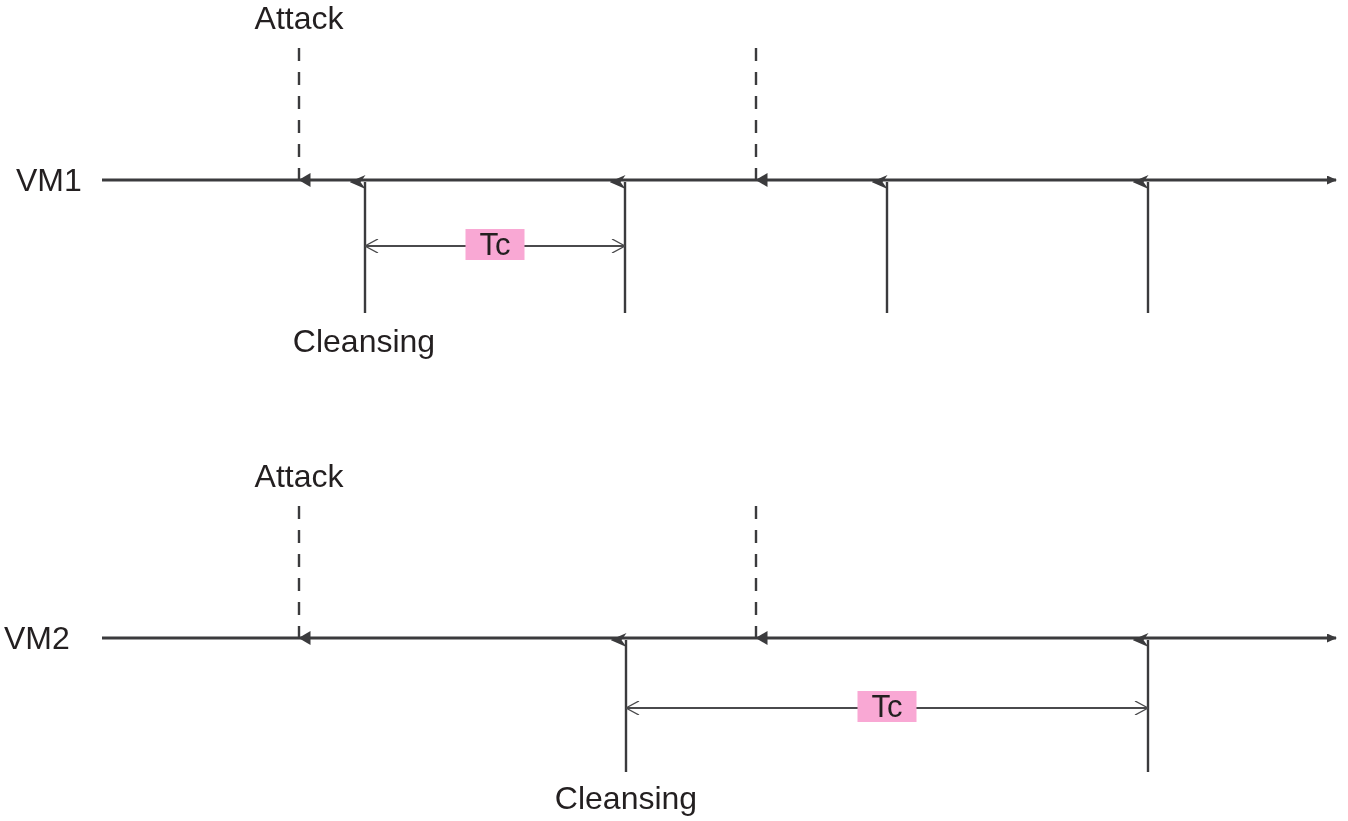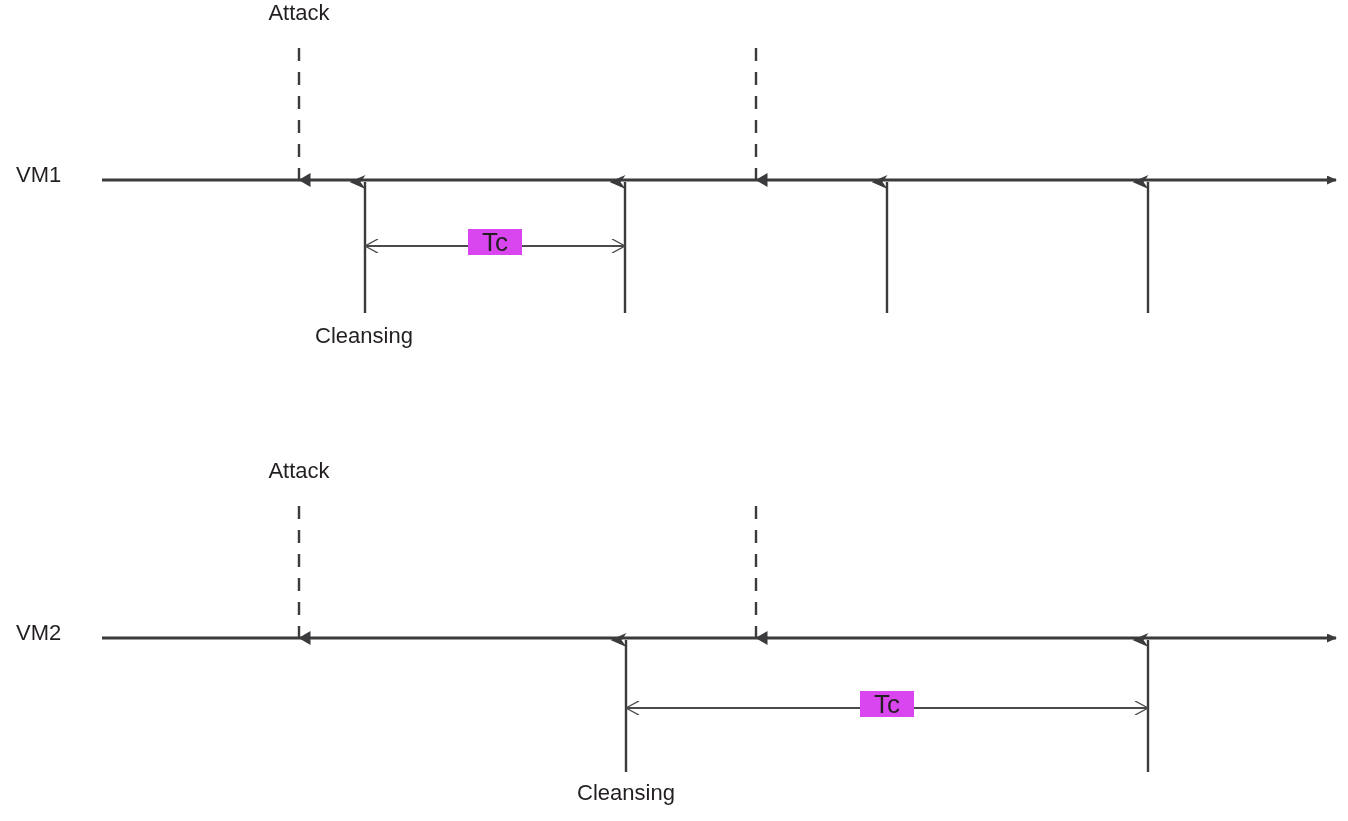--- a/index.html
+++ b/index.html
@@ -20,32 +20,32 @@
   #diagram-svg {
     position: absolute;
     top: 0;
     left: 0;
     width: 1348px;
     height: 821px;
   }
   .dg-label {
     position: absolute;
     font-family: "Liberation Sans", sans-serif;
-    font-size: 22px;
+    font-size: 32px;
     line-height: 1;
     color: #231f20;
     white-space: nowrap;
     letter-spacing: 0px;
   }
   .dg-label.centered {
     transform: translateX(-50%);
   }
   .tc-label {
-    font-size: 26px;
-    background: #d946ef;
+    font-size: 31px;
+    background: #f9a8d4;
     padding: 0 14px;
   }
 </style>
 </head>
 <body>
 
 <div id="diagram-root">
 
   <svg id="diagram-svg" viewBox="0 0 1348 821" xmlns="http://www.w3.org/2000/svg">
     <defs>
@@ -95,21 +95,21 @@
   </svg>
 
   <div class="dg-label" style="left:16px; top:164px;">VM1</div>
 
   <div class="dg-label centered" style="left:299px; top:2px;">Attack</div>
 
   <div class="dg-label centered" style="left:364px; top:325px;">Cleansing</div>
 
   <div class="dg-label centered tc-label" style="left:495px; top:229px;">Tc</div>
 
-  <div class="dg-label" style="left:16px; top:622px;">VM2</div>
+  <div class="dg-label" style="left:4px; top:622px;">VM2</div>
 
   <div class="dg-label centered" style="left:299px; top:460px;">Attack</div>
 
   <div class="dg-label centered" style="left:626px; top:782px;">Cleansing</div>
 
   <div class="dg-label centered tc-label" style="left:887px; top:691px;">Tc</div>
 
 </div>
 
 </body></html>

